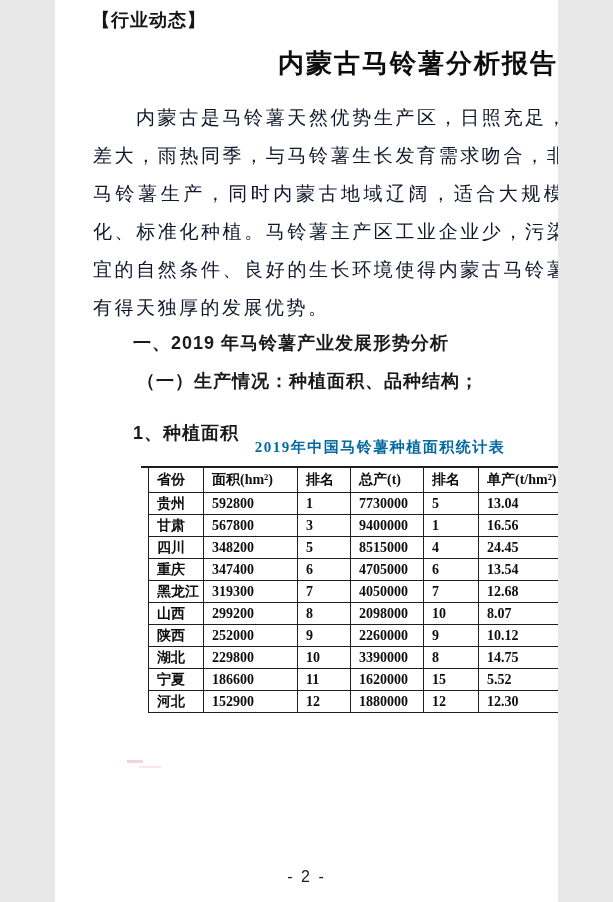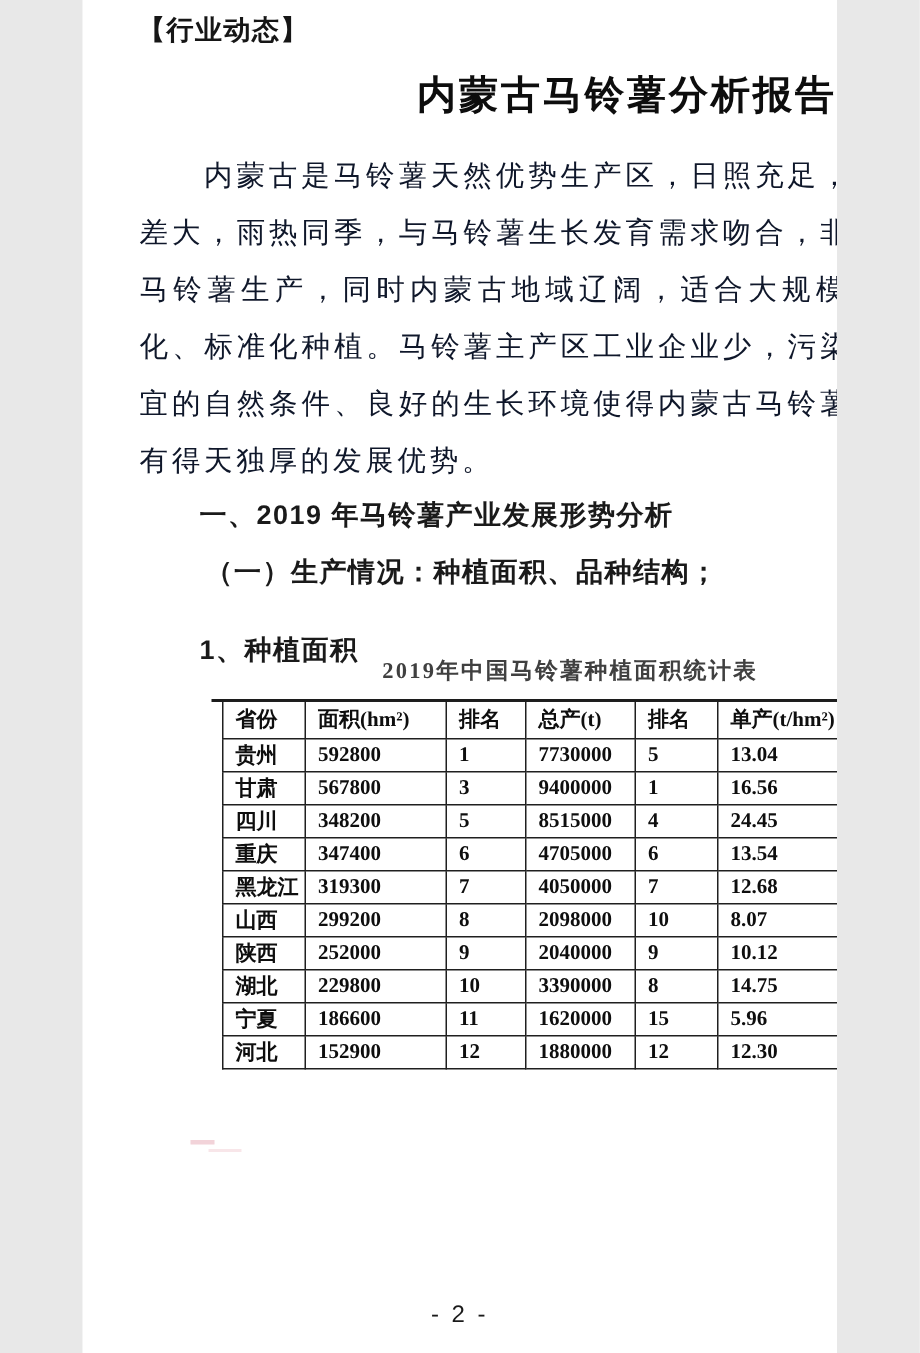--- a/index.html
+++ b/index.html
@@ -61,21 +61,21 @@
   .h3 { left: 78px; top: 421px; }
   .table-title {
     position: absolute;
     left: 93px;
     top: 438px;
     width: 464px;
     text-align: center;
     font-weight: bold;
     font-size: 15px;
     letter-spacing: 1.5px;
-    color: #404040;
+    color: #0369a1;
   }
   .table-top-rule {
     position: absolute;
     left: 86px;
     top: 466px;
     width: 495px;
     height: 2px;
     background: #1c1c1c;
   }
   .stat-table-wrap {
@@ -235,21 +235,21 @@
             <td>2098000</td>
             <td>10</td>
             <td>8.07</td>
             <td>22</td>
           </tr>
 
           <tr>
             <td>陕西</td>
             <td>252000</td>
             <td>9</td>
-            <td>2040000</td>
+            <td>2260000</td>
             <td>9</td>
             <td>10.12</td>
             <td>20</td>
           </tr>
 
           <tr>
             <td>湖北</td>
             <td>229800</td>
             <td>10</td>
             <td>3390000</td>
@@ -257,21 +257,21 @@
             <td>14.75</td>
             <td>14</td>
           </tr>
 
           <tr>
             <td>宁夏</td>
             <td>186600</td>
             <td>11</td>
             <td>1620000</td>
             <td>15</td>
-            <td>5.96</td>
+            <td>5.52</td>
             <td>21</td>
           </tr>
 
           <tr>
             <td>河北</td>
             <td>152900</td>
             <td>12</td>
             <td>1880000</td>
             <td>12</td>
             <td>12.30</td>

